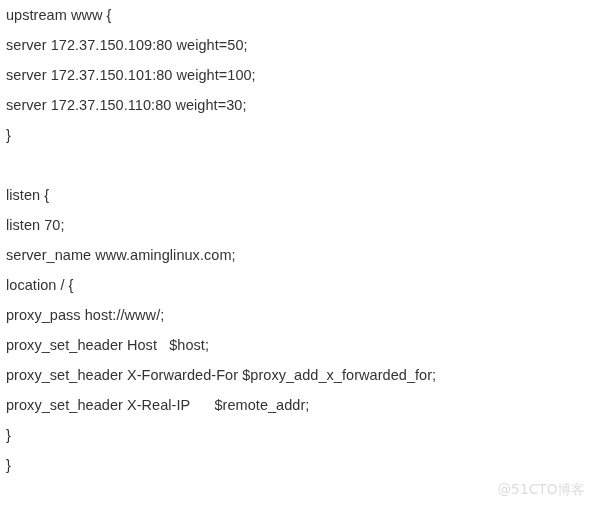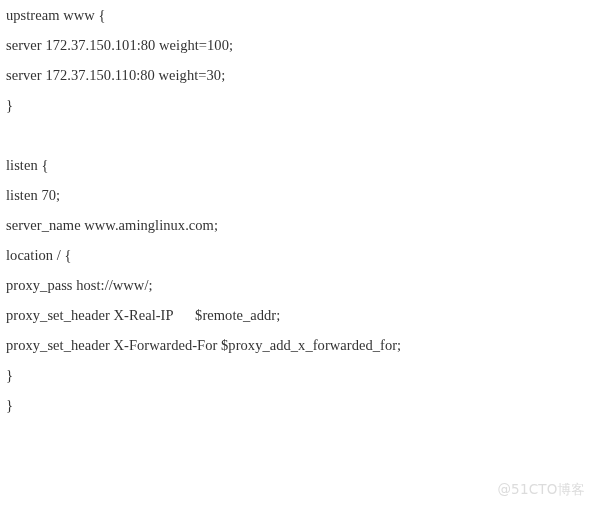--- a/index.html
+++ b/index.html
@@ -20,21 +20,21 @@
     left: 0;
     top: 0;
     width: 597px;
     padding: 0;
     margin: 0;
   }
   .code-line {
     height: 30px;
     line-height: 30px;
     padding-left: 6px;
-    font-family: Liberation Serif, serif;
+    font-family: Liberation Sans, sans-serif;
     font-size: 14.5px;
     color: #333333;
     white-space: pre;
     letter-spacing: 0.05px;
     -webkit-font-smoothing: antialiased;
   }
   .code-line.blank {
     height: 30px;
   }
   #watermark {
@@ -47,28 +47,30 @@
     white-space: pre;
     letter-spacing: 0.2px;
     user-select: none;
   }
 </style>
 </head>
 <body>
 
 <div id="code-block">
     <div class="code-line">upstream www {</div>
+    <div class="code-line">server 172.37.150.109:80 weight=50;</div>
     <div class="code-line">server 172.37.150.101:80 weight=100;</div>
     <div class="code-line">server 172.37.150.110:80 weight=30;</div>
     <div class="code-line">}</div>
     <div class="code-line blank"></div>
     <div class="code-line">listen {</div>
     <div class="code-line">listen 70;</div>
     <div class="code-line">server_name www.aminglinux.com;</div>
     <div class="code-line">location / {</div>
     <div class="code-line">proxy_pass host://www/;</div>
+    <div class="code-line">proxy_set_header Host   $host;</div>
+    <div class="code-line">proxy_set_header X-Forwarded-For $proxy_add_x_forwarded_for;</div>
     <div class="code-line">proxy_set_header X-Real-IP      $remote_addr;</div>
-    <div class="code-line">proxy_set_header X-Forwarded-For $proxy_add_x_forwarded_for;</div>
     <div class="code-line">}</div>
     <div class="code-line">}</div>
   </div>
 
 <div id="watermark">@51CTO博客</div>
 
 </body></html>

